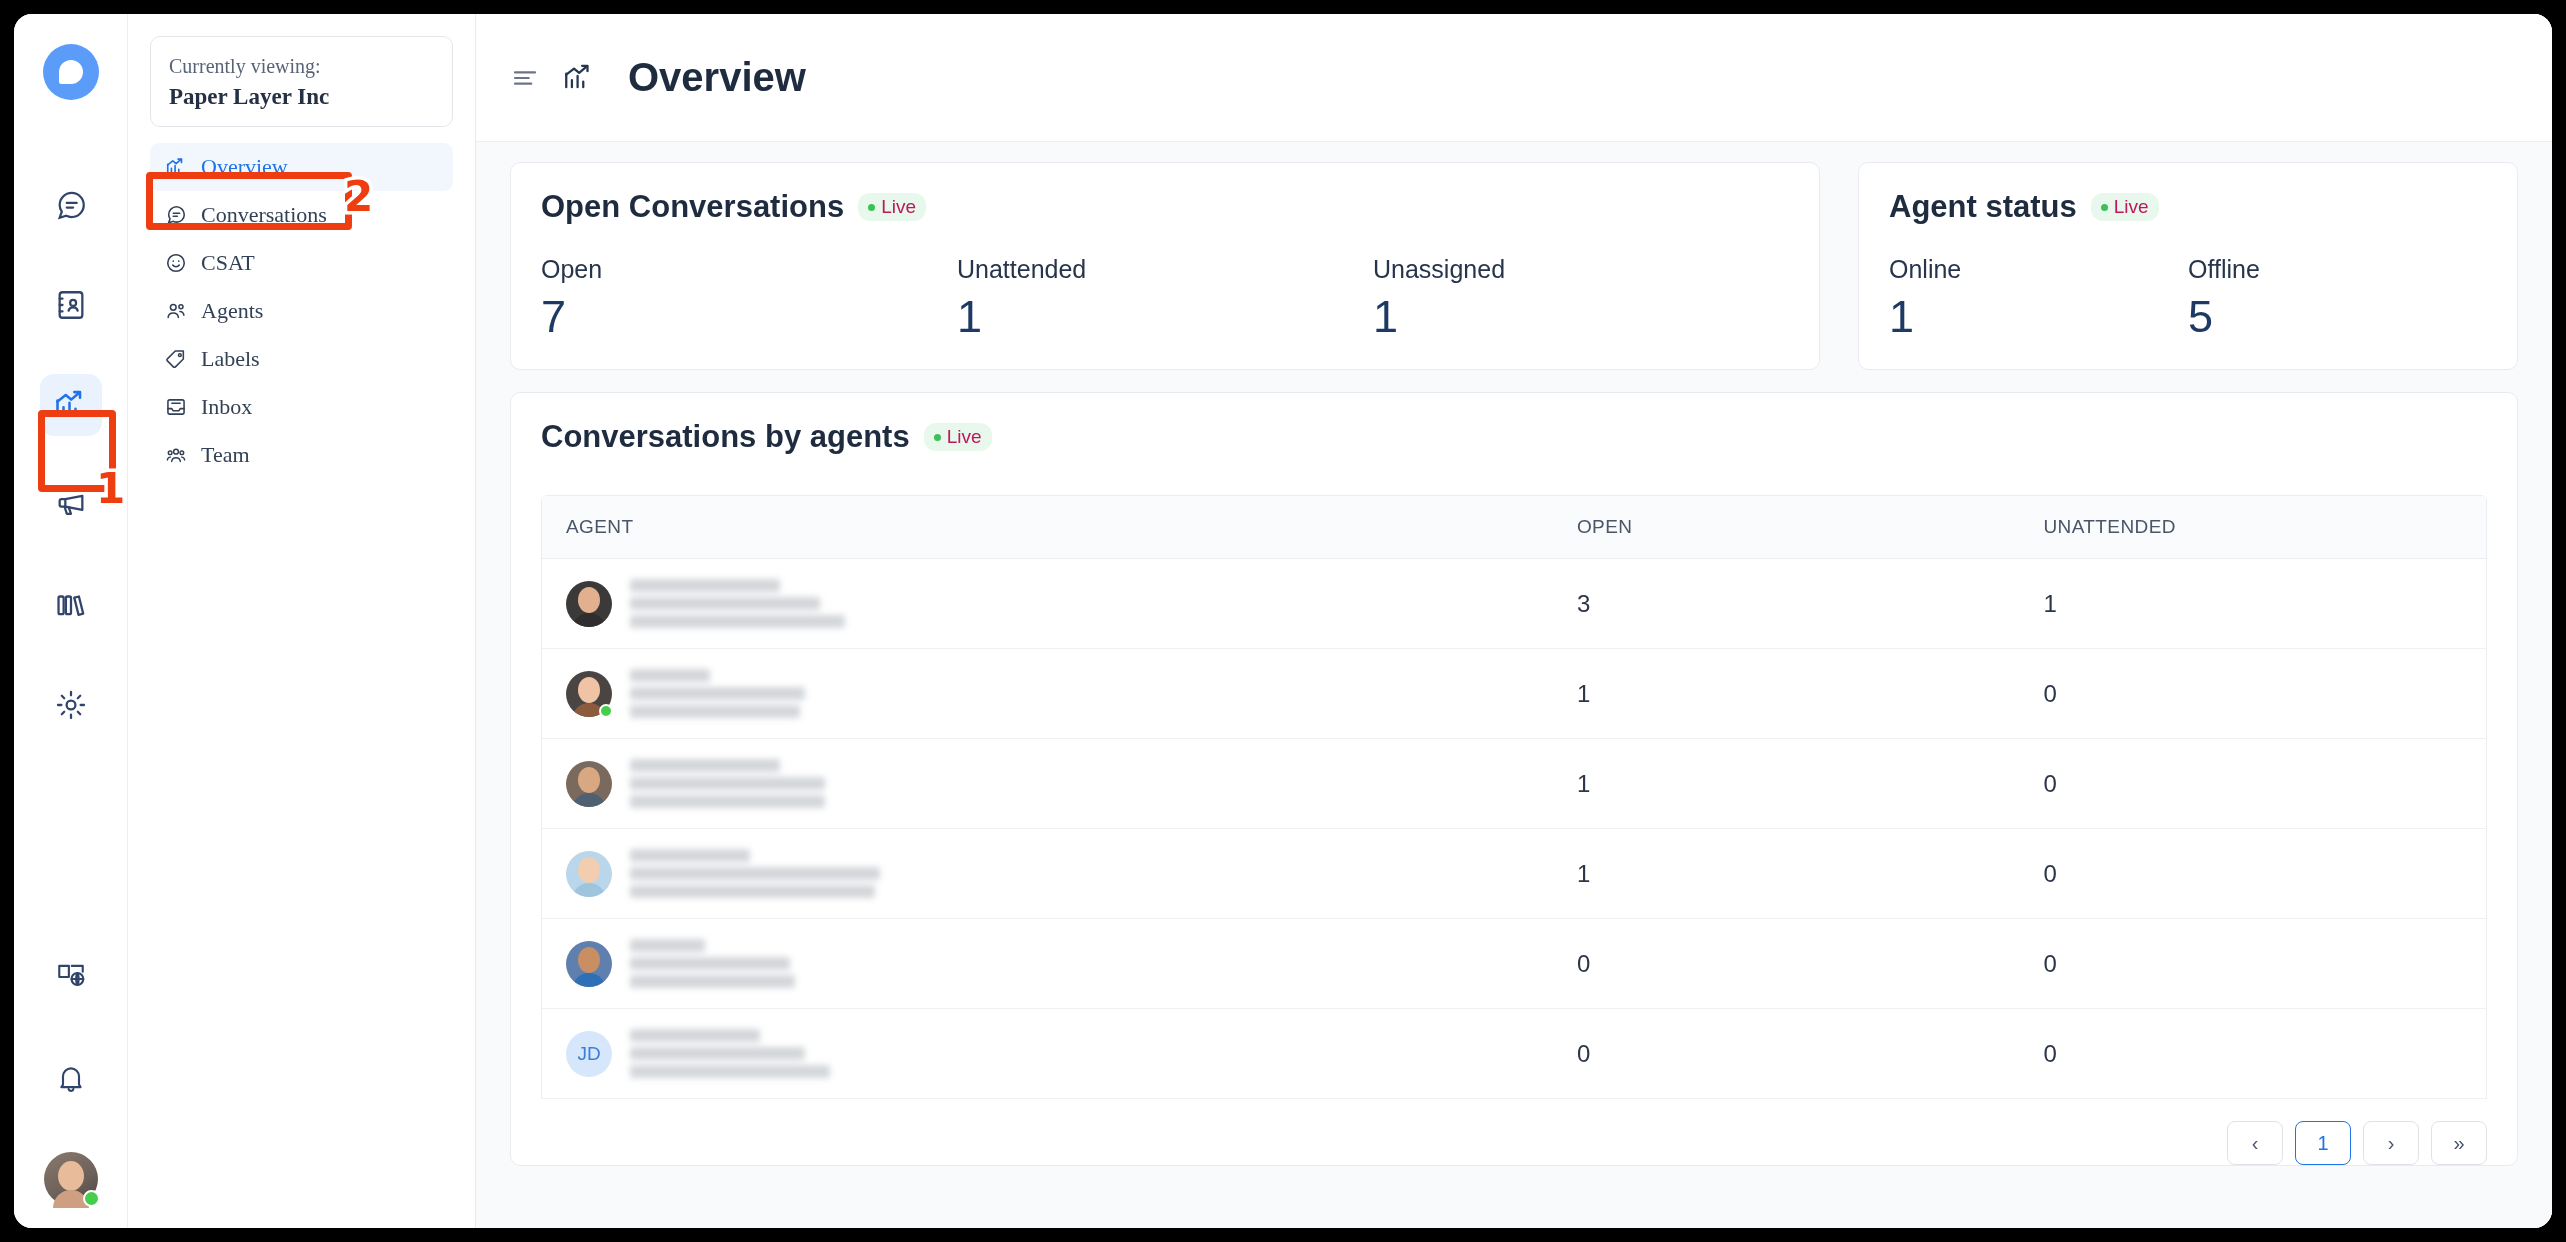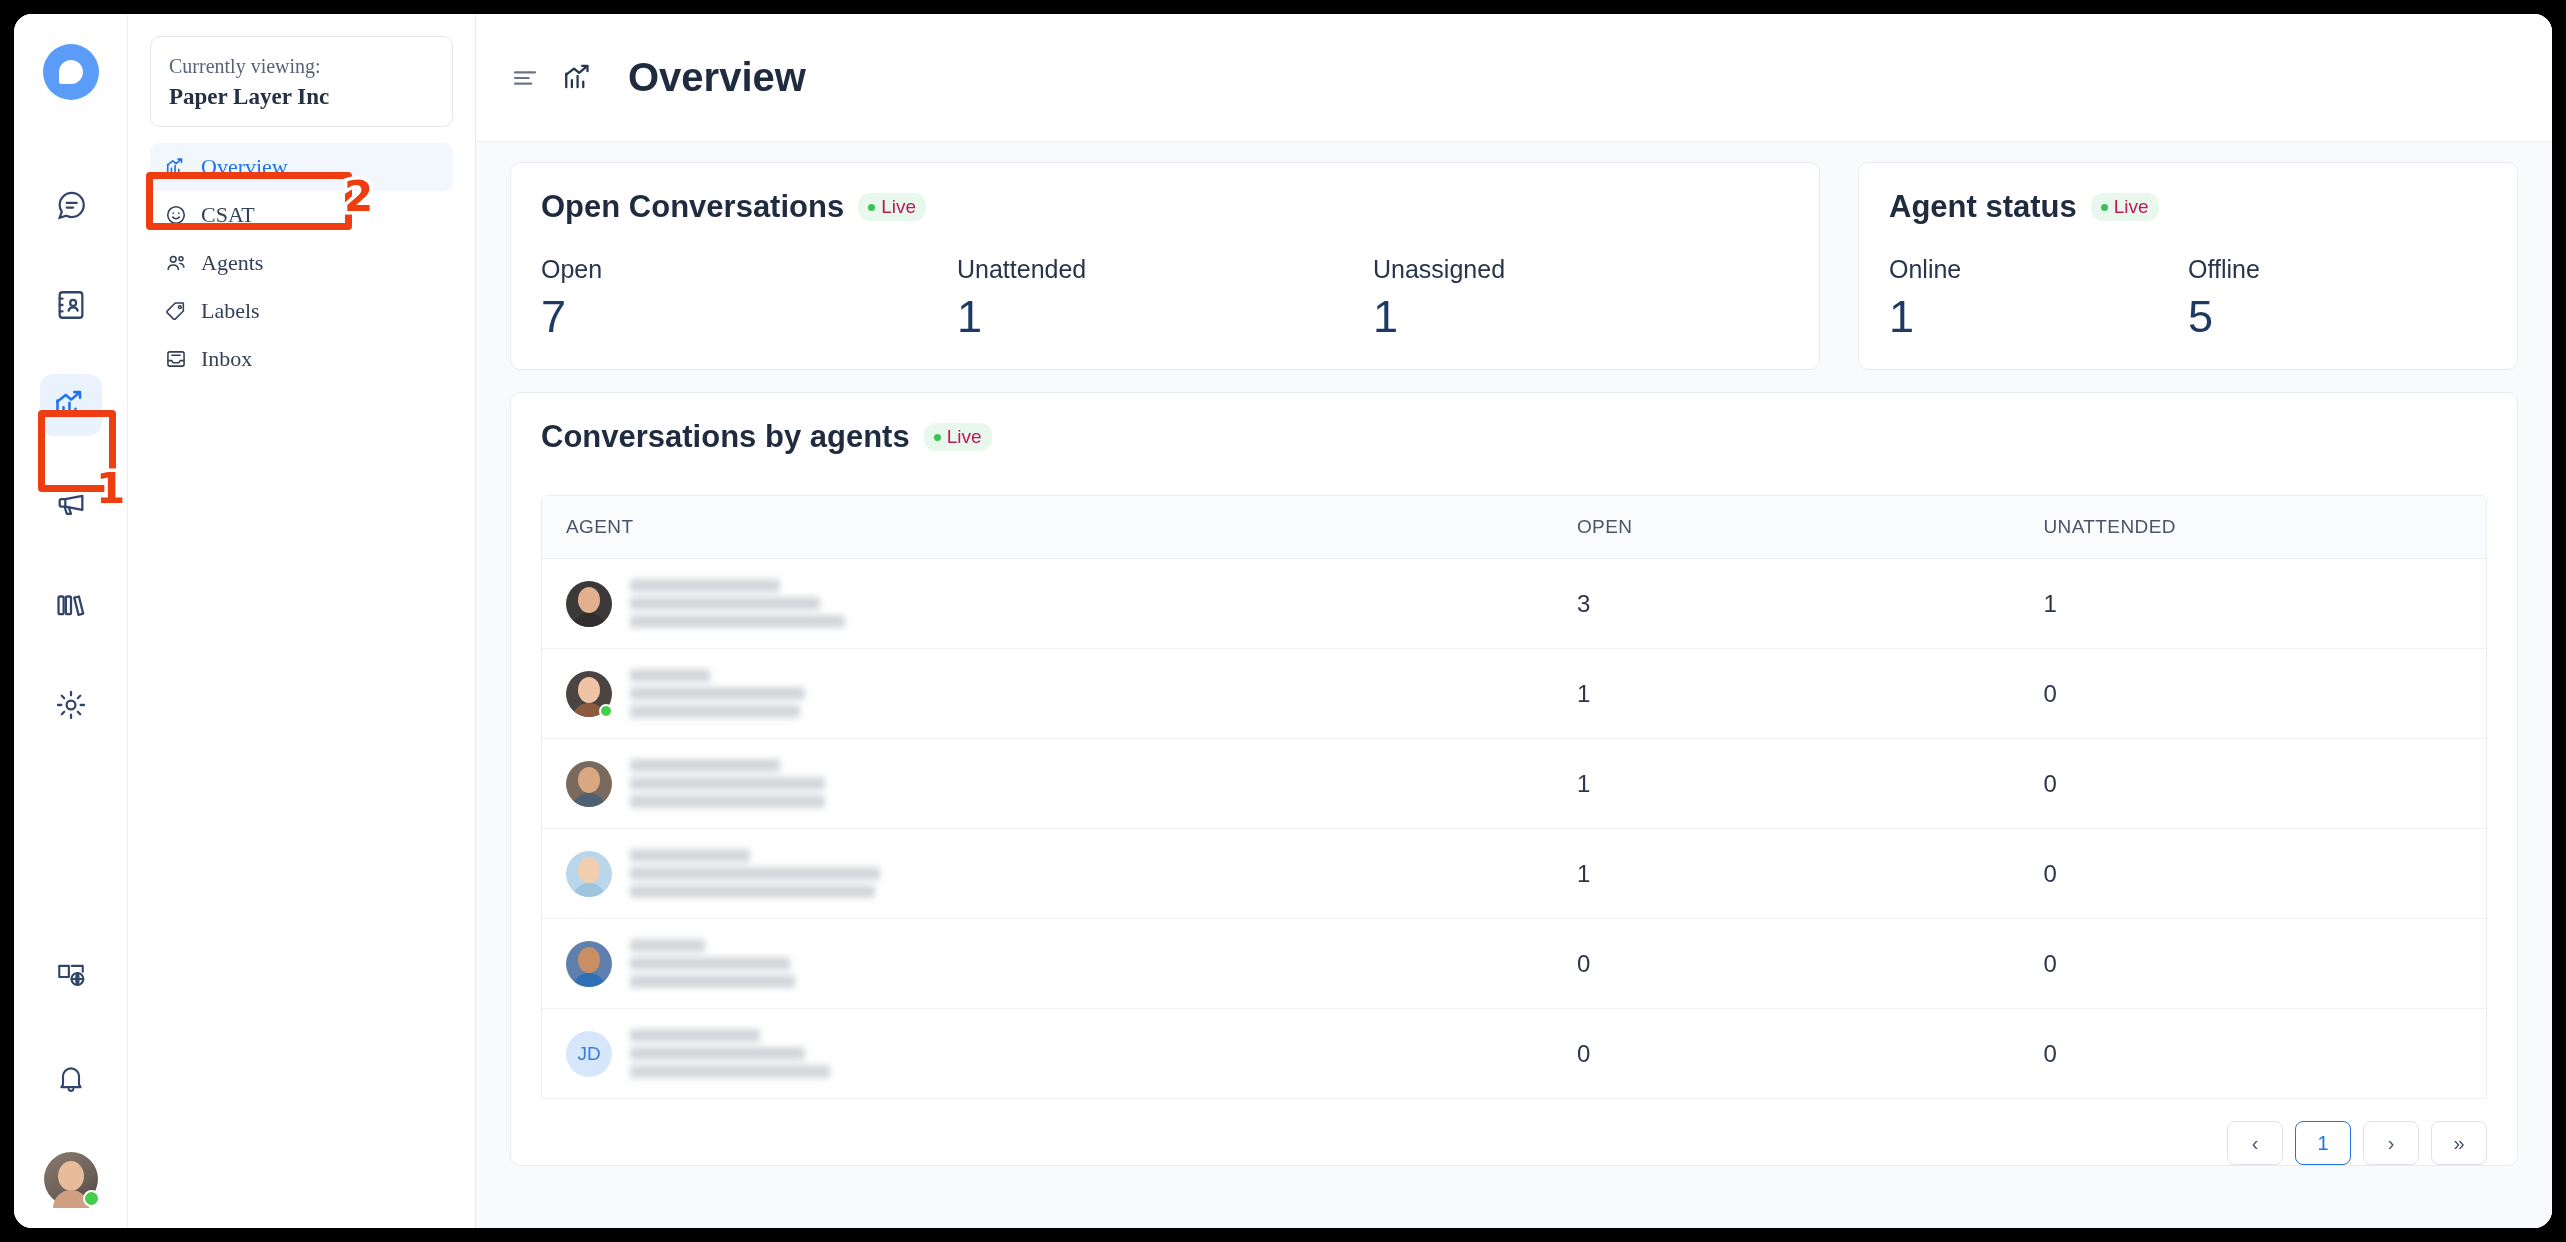--- a/index.html
+++ b/index.html
@@ -312,20 +312,29 @@
         <span class="nav-icon">
           <svg width="22" height="22" viewBox="0 0 24 24" fill="none" stroke="currentColor" stroke-width="1.8" stroke-linecap="round" stroke-linejoin="round">
             <path d="M3 18.5V9M7 18.5v-5M11 18.5v-8M15 18.5v-4"></path>
             <path d="M3 9.6 8.5 5.4l3.6 3 5.4-4.6"></path>
               <path d="M14.2 3.4h3.8v3.8"></path>
           </svg>
         </span>
         <span>Overview</span>
       </div>
 
+      <div class="nav-item">
+        <span class="nav-icon">
+          <svg width="22" height="22" viewBox="0 0 24 24" fill="none" stroke="currentColor" stroke-width="1.7" stroke-linecap="round">
+            <path d="M21 11.6a8.2 8.2 0 0 1-8.2 8.2c-1.4 0-2.7-.3-3.8-.9L4 20.4l1.5-4.2A8.1 8.1 0 0 1 4 11.6a8.2 8.2 0 1 1 17 0Z"></path>
+            <path d="M9 10h7M9 13.3h4.5"></path>
+          </svg>
+        </span>
+        <span>Conversations</span>
+      </div>
 
       <div class="nav-item">
         <span class="nav-icon">
           <svg width="22" height="22" viewBox="0 0 24 24" fill="none" stroke="currentColor" stroke-width="1.7" stroke-linecap="round">
             <circle cx="12" cy="12" r="9"></circle>
             <circle cx="9" cy="10" r=".9" fill="currentColor" stroke="none"></circle>
             <circle cx="15" cy="10" r=".9" fill="currentColor" stroke="none"></circle>
             <path d="M8.4 14.2c.9 1.2 2.1 1.8 3.6 1.8s2.7-.6 3.6-1.8"></path>
           </svg>
         </span>
@@ -358,20 +367,32 @@
         <span class="nav-icon">
           <svg width="22" height="22" viewBox="0 0 24 24" fill="none" stroke="currentColor" stroke-width="1.7" stroke-linecap="round" stroke-linejoin="round">
             <rect x="3.2" y="4.2" width="17.6" height="15.6" rx="2"></rect>
             <path d="M3.2 13.8h4.2l1.3 2.2h6.6l1.3-2.2h4.2"></path>
             <path d="M7.5 8h9"></path>
           </svg>
         </span>
         <span>Inbox</span>
       </div>
 
+      <div class="nav-item">
+        <span class="nav-icon">
+          <svg width="22" height="22" viewBox="0 0 24 24" fill="none" stroke="currentColor" stroke-width="1.6" stroke-linecap="round" stroke-linejoin="round">
+            <circle cx="12" cy="8.4" r="2.6"></circle>
+            <circle cx="5.6" cy="9.6" r="2"></circle>
+            <circle cx="18.4" cy="9.6" r="2"></circle>
+            <path d="M7.3 19c.3-2.5 2.2-4 4.7-4s4.4 1.5 4.7 4"></path>
+            <path d="M2.6 17.4c.3-1.9 1.5-3 3.2-3.1M21.4 17.4c-.3-1.9-1.5-3-3.2-3.1"></path>
+          </svg>
+        </span>
+        <span>Team</span>
+      </div>
     </div>
   </div>
 
   <div class="main">
 
     <div class="topbar">
       <span class="hamburger">
         <svg width="30" height="30" viewBox="0 0 24 24" fill="none" stroke="currentColor" stroke-width="1.7" stroke-linecap="round">
           <path d="M4 7.5h16M4 12h11M4 16.5h13"></path>
         </svg>

